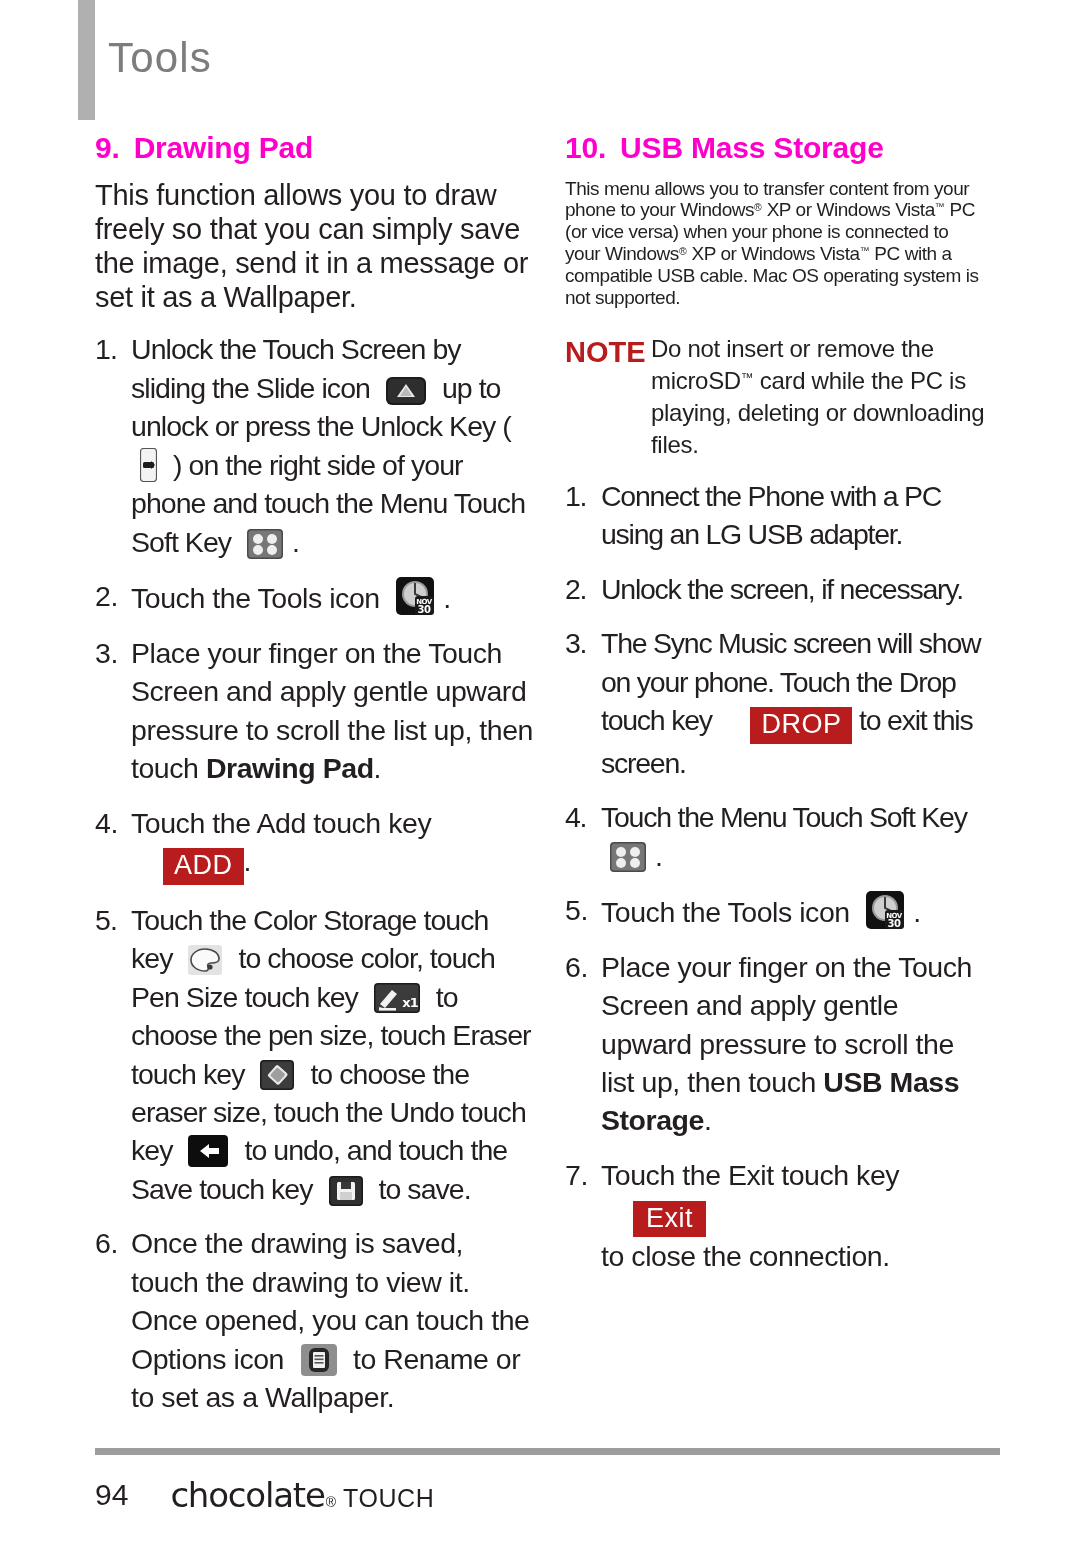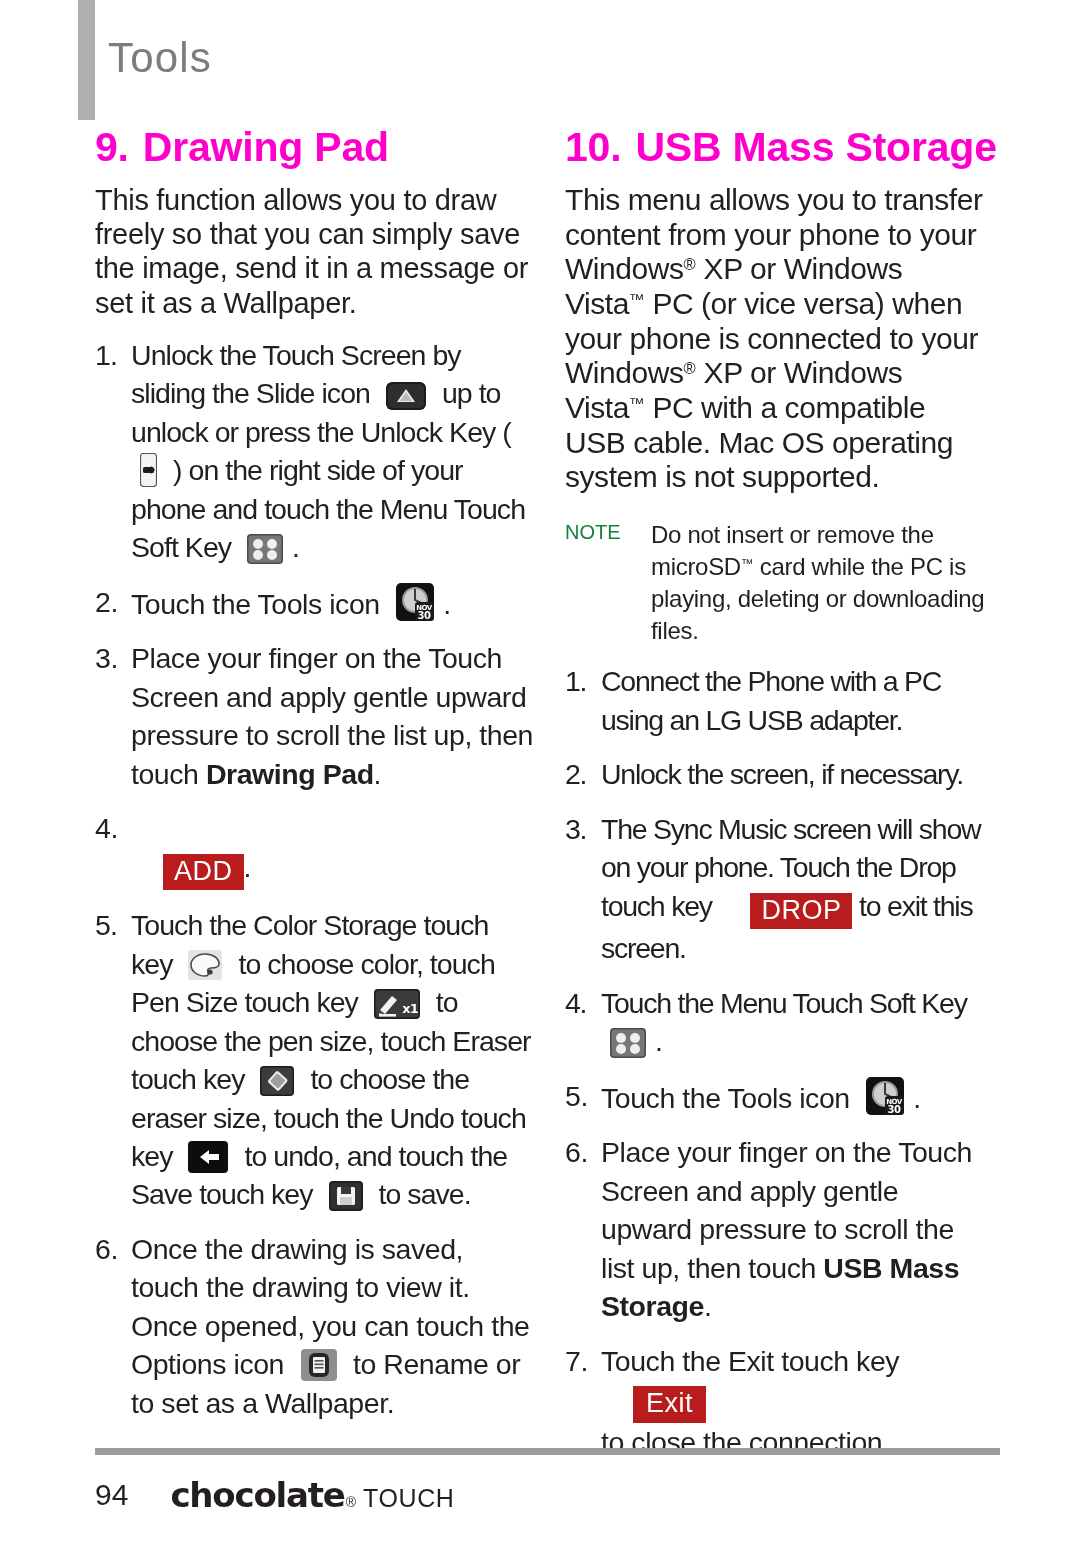--- a/index.html
+++ b/index.html
@@ -22,36 +22,36 @@
     color:#7d7d7d;font-weight:400;
   }
 
   
   .columns{position:absolute;left:0;top:122px;width:1080px;}
   .col{position:absolute;top:0;}
   .col-left{left:95px;width:440px;}
   .col-right{left:565px;width:420px;}
 
   h2.sec-title{
-    margin:4px 0 14px 0;
-    font-size:41px;
+    margin:10px 0 14px 0;
+    font-size:30px;
     font-weight:700;
     color:#ff00cc;
     letter-spacing:-0.2px;
     line-height:1.05;
     white-space:nowrap;
   }
   h2.sec-title .num{margin-right:14px;}
 
   .intro{
     font-size:29px;line-height:1.18;
     margin:0 0 10px 0;
     letter-spacing:-0.3px;
   }
-  .col-right .intro{font-size:30px;line-height:1.155;letter-spacing:-0.45px;}
+  .col-right .intro{font-size:19px;line-height:1.155;letter-spacing:-0.45px;}
 
   
   .steps{margin:0;padding:0;list-style:none;}
   .step{
     position:relative;
     padding-left:36px;
     font-size:28.5px;
     line-height:1.35;
     margin-top:16px;
     letter-spacing:-0.45px;
@@ -65,21 +65,21 @@
   .note{
     position:relative;
     margin-top:24px;
     padding-left:86px;
     font-size:24px;
     line-height:1.33;
     letter-spacing:-0.3px;
   }
   .note .note-label{
     position:absolute;left:0;top:0;
-    color:#15803d;font-weight:400;font-size:20px;
+    color:#b91c1c;font-weight:700;font-size:29px;
     letter-spacing:0px;
   }
   sup.reg{font-size:0.55em;vertical-align:0.52em;letter-spacing:0;}
   sup.tm{font-size:0.52em;vertical-align:0.58em;letter-spacing:0;}
 
   
   .ic{
     display:inline-block;vertical-align:-0.24em;
     position:relative;margin:0 9px;
   }
@@ -100,21 +100,21 @@
   .keylabel.drop{font-size:27px;}
   .keylabel.exit{font-size:27px;padding:2px 13px 4px 13px;}
 
   
   .footer{position:absolute;left:95px;top:1448px;width:905px;}
   .footer-rule{width:905px;height:7px;background:#9d9d9d;}
   .footer-row{display:flex;align-items:center;margin-top:20px;}
   .pagenum{font-size:30px;color:#231f20;letter-spacing:0;}
   .brand{margin-left:42px;display:flex;align-items:baseline;}
   .brand-main{
-    font-size:34px;font-weight:700;letter-spacing:-1.2px;
+    font-size:34px;font-weight:400;letter-spacing:-1.2px;
     font-family:"DejaVu Sans",sans-serif;
   }
   .brand-reg{font-size:14px;vertical-align:super;margin-left:1px;}
   .brand-touch{font-size:25px;letter-spacing:0.6px;margin-left:7px;}
 </style>
 </head>
 <body>
 
 <div class="page">
 
@@ -179,21 +179,21 @@
               <text x="28" y="36" font-size="10" fill="#fff" text-anchor="middle" font-family="DejaVu Sans, sans-serif" font-weight="bold">30</text>
             </svg>
           </span><span>.</span>
         </li>
 
         <li class="step">
           <span class="marker">3.</span><span>Place your finger on the Touch Screen and apply gentle upward pressure to scroll the list up, then touch </span><b>Drawing Pad</b><span>.</span>
         </li>
 
         <li class="step">
-          <span class="marker">4.</span>
+          <span class="marker">4.</span><span>Touch the Add touch key</span>
           <br>
           <span class="keylabel add">ADD</span><span>.</span>
         </li>
 
         <li class="step tight">
           <span class="marker">5.</span><span>Touch the Color Storage touch key</span>
           <span class="ic">
             <svg width="34" height="30" viewBox="0 0 34 30">
               <rect x="0" y="0" width="34" height="30" rx="3" fill="#e3e3e3"></rect>
               <path d="M17 4 C9 4 3 9 3 15 C3 21 9 26 17 26 C20 26 21 24 20 22 C19 20 20 18 23 18 C28 18 31 17 31 14 C31 8 25 4 17 4 Z" fill="#fafafa" stroke="#4a4a4a" stroke-width="1.6"></path>

